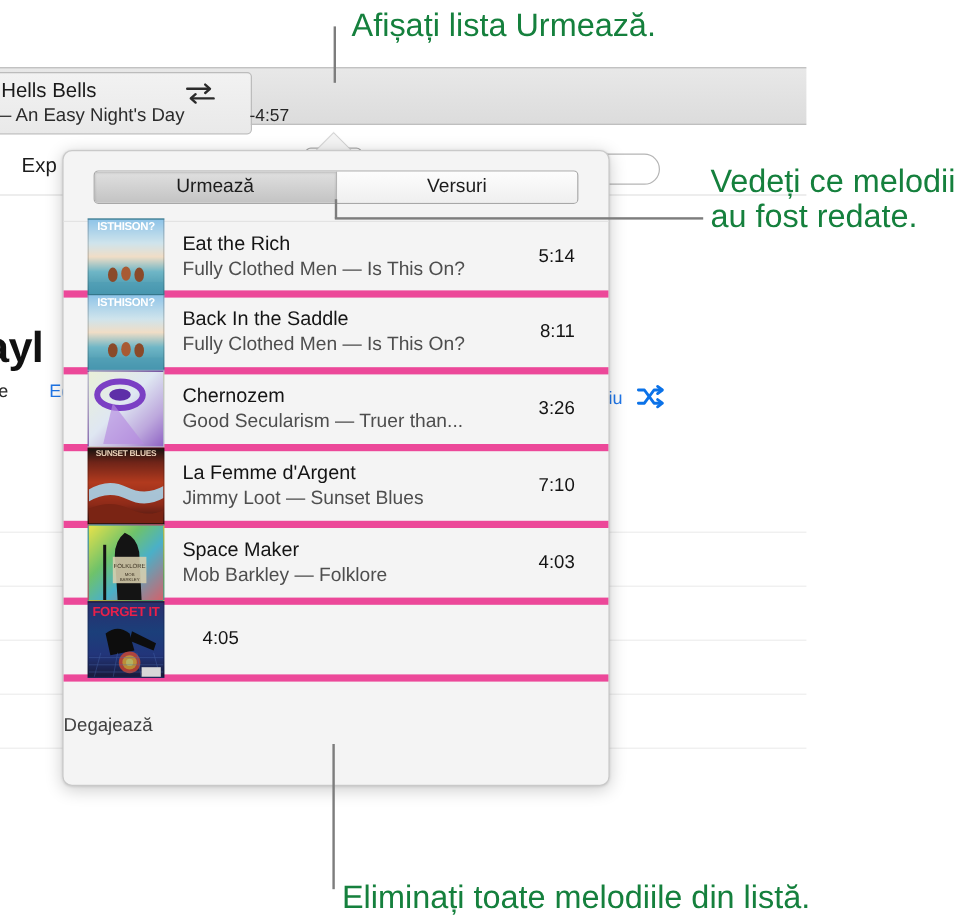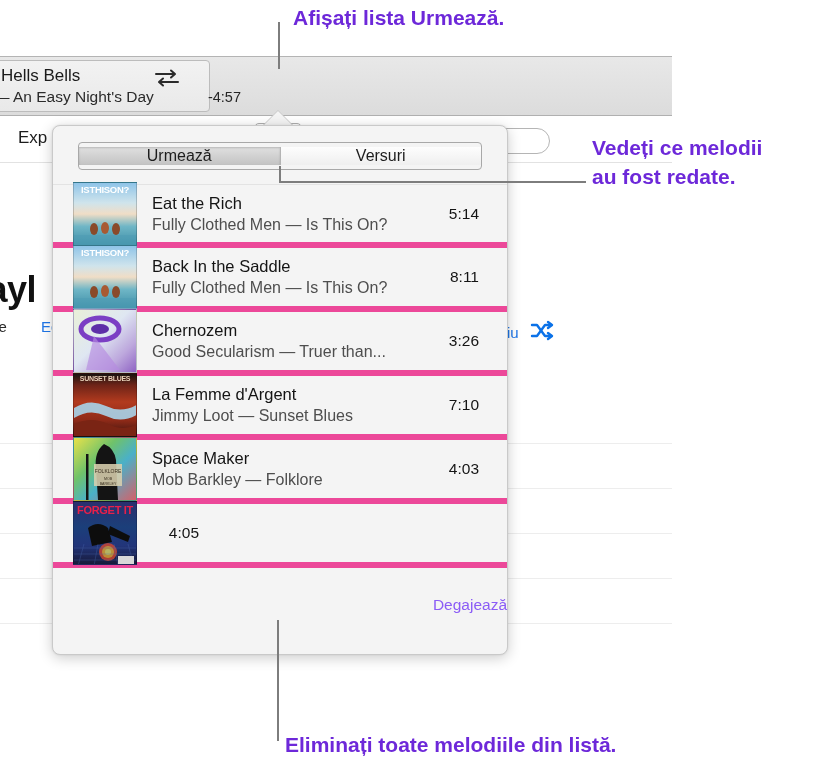--- a/index.html
+++ b/index.html
@@ -23,21 +23,21 @@
     top: 56px;
     width: 672px;
     height: 658px;
     background: #ffffff;
   }
   #toolbar {
     position: absolute;
     left: 0;
     top: 0;
     width: 672px;
-    height: 60px;
+    height: 48px;
     background: linear-gradient(to bottom, #e8e8e8 0%, #dcdcdc 100%);
     border-top: 1px solid #b4b4b4;
     border-bottom: 1px solid #b0b0b0;
     box-sizing: border-box;
   }
   #lcd-panel {
     position: absolute;
     left: -40px;
     top: 3px;
     width: 250px;
@@ -230,21 +230,20 @@
     position: absolute;
     left: 25px;
     top: 16px;
     width: 404px;
     height: 28px;
     display: flex;
     border: 1px solid #a8a8a8;
     border-radius: 4px;
     overflow: hidden;
     box-sizing: border-box;
-    align-items: center;
   }
   .seg {
     flex: 1;
     display: flex;
     align-items: center;
     justify-content: center;
     font-size: 16px;
     color: #1d1d1d;
     background: linear-gradient(to bottom, #fdfdfd 0%, #efefef 100%);
     border-right: 1px solid #b4b4b4;
@@ -316,33 +315,32 @@
     text-align: right;
     padding-right: 28px;
     font-size: 15.5px;
     color: #141414;
   }
   #clear-link {
     position: absolute;
     left: 0;
     top: 470px;
     width: 454px;
-    text-align: right;
+    text-align: left;
     font-size: 15.5px;
-    color: #8b5cf6;
+    color: #404040;
   }
 
   
   .callout-text {
     position: absolute;
-    font-size: 21px;
-    color: #6d28d9;
+    font-size: 27px;
+    color: #15803d;
     line-height: 1.33;
     white-space: nowrap;
-    font-weight: bold;
   }
   .callout-line {
     position: absolute;
     background: #7d7d7d;
   }
 </style>
 </head>
 <body>
 
 <div id="app-window">

